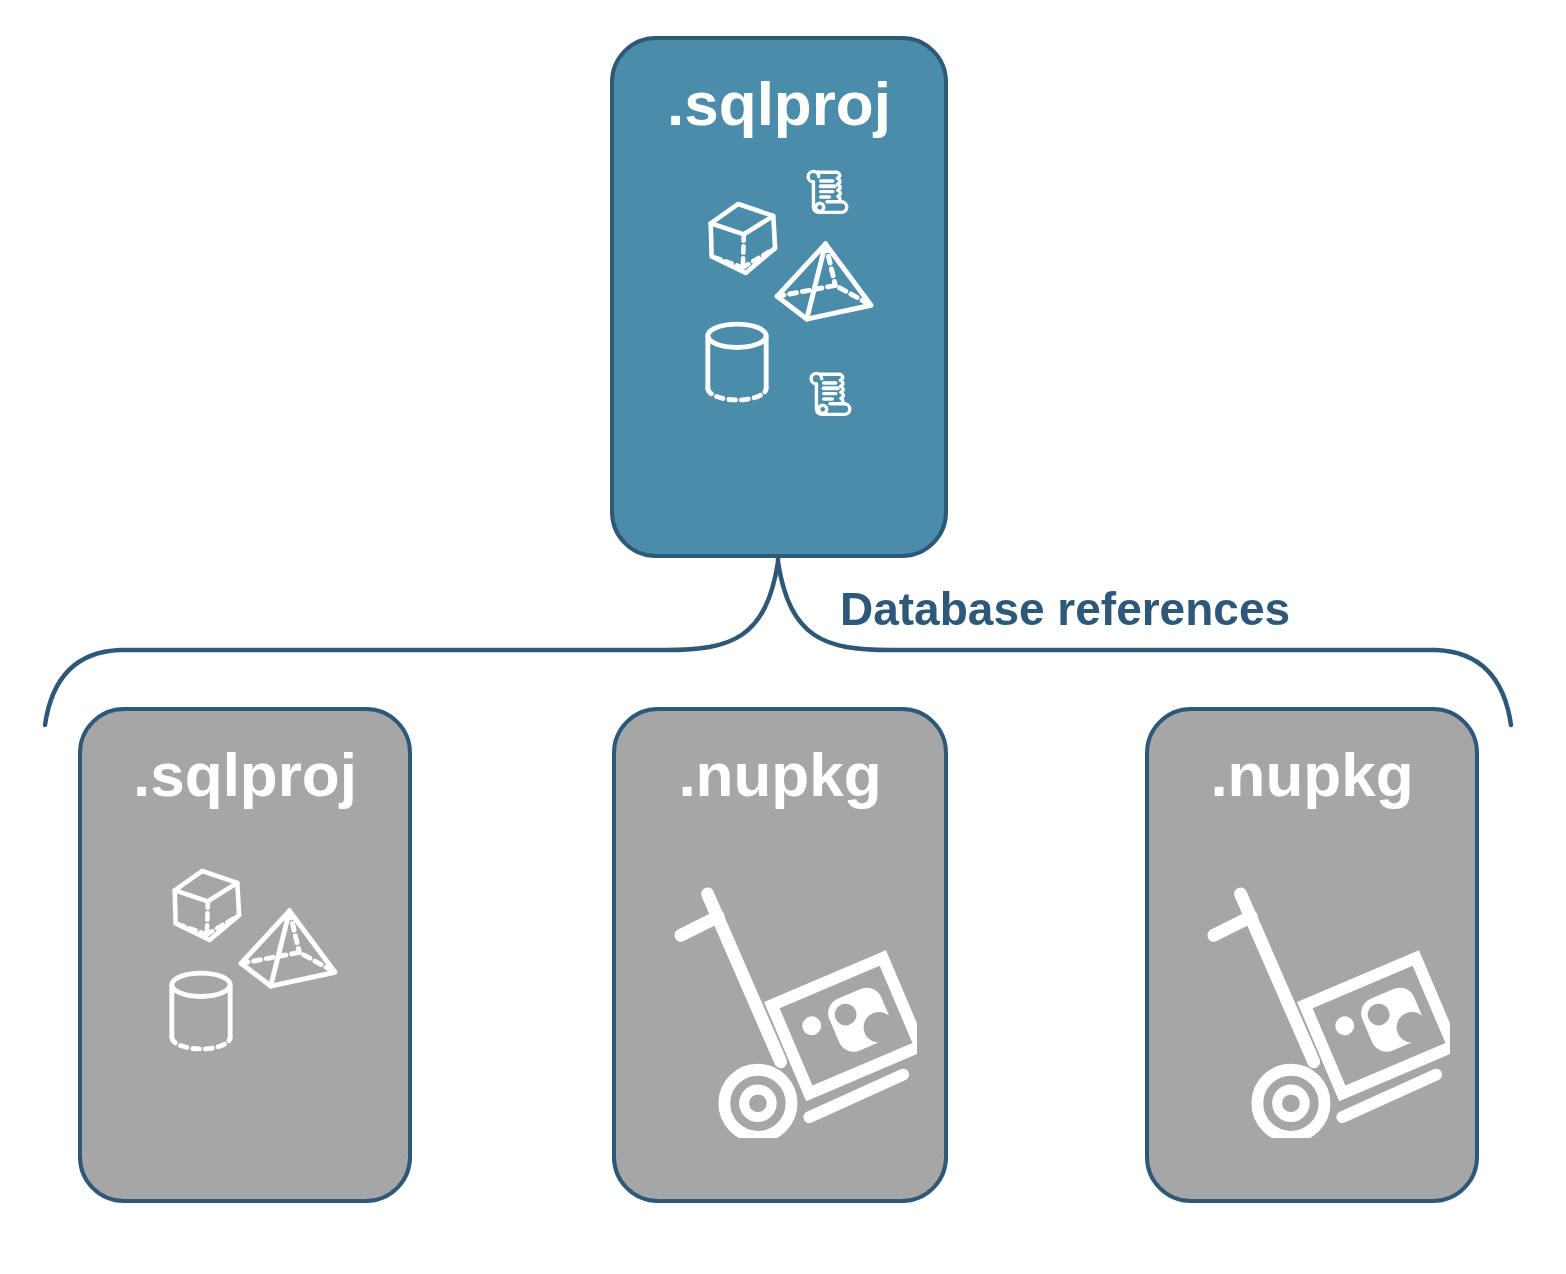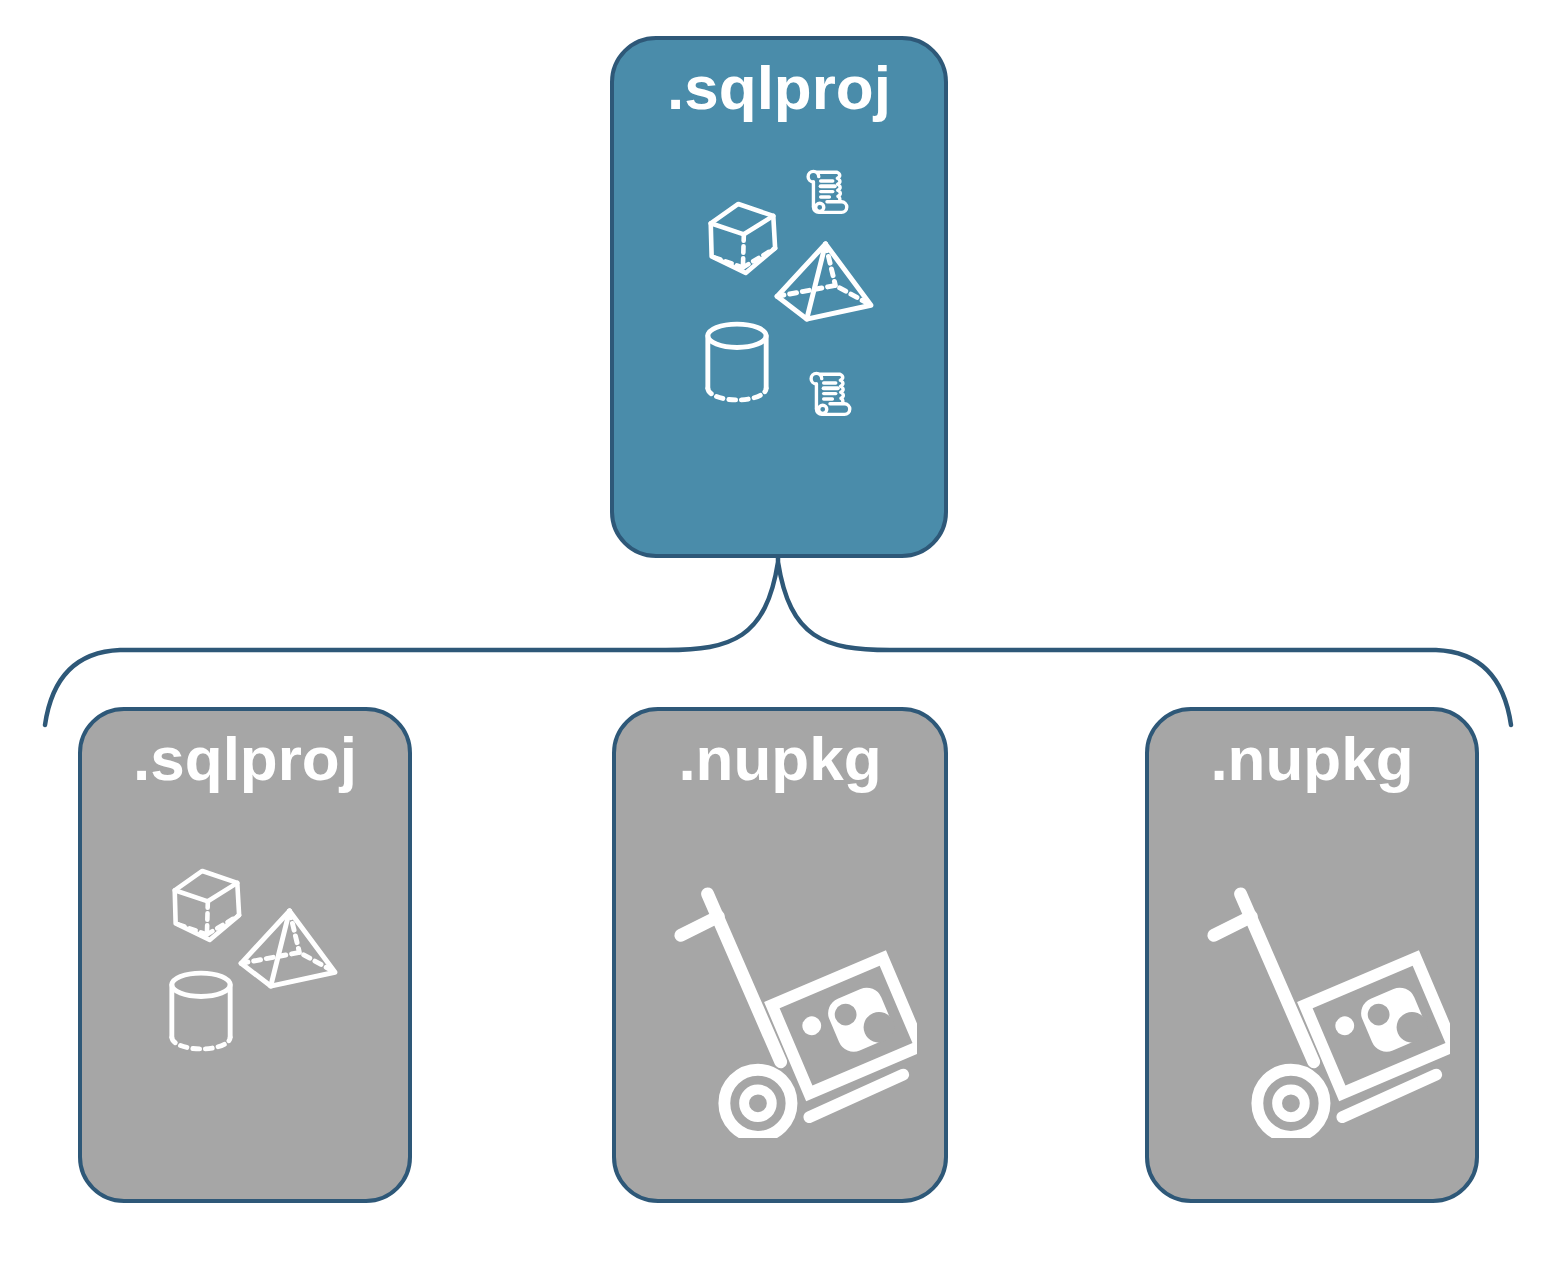--- a/index.html
+++ b/index.html
@@ -19,21 +19,21 @@
     overflow:hidden;
   }
   .box{
     position:absolute;
     border:4px solid var(--accent);
     border-radius:46px;
   }
   .box.root{background:var(--root-fill);}
   .box.child{background:var(--child-fill);}
   .box-title{
-    margin-top:14px;
+    margin-top:30px;
     text-align:center;
     font-size:62px;
     font-weight:700;
     color:var(--icon);
     letter-spacing:0px;
     line-height:1.1;
   }
   .icon{position:absolute;}
   .brace{
     position:absolute;left:0;top:0;
@@ -55,20 +55,21 @@
 </style>
 </head>
 <body>
 
 <div class="canvas">
 
   <svg class="brace" viewBox="0 0 1566 1274" fill="none">
     <path d="M45 725 C51 683 72 652 120 650 L666 650 C732 650 766 638 778 562 C790 638 824 650 890 650 L1436 650 C1484 652 1505 683 1511 725 M778 562 L778 557" stroke="currentColor" stroke-width="4.5" stroke-linecap="round" fill="none"></path>
   </svg>
 
+  <div class="connector-label">Database references</div>
 
   <div class="box root" style="left:610px;top:36px;width:338px;height:522px;">
     <div class="box-title">.sqlproj</div>
 
     <svg class="icon white-art" style="left:183px;top:126px;width:58px;height:58px;" viewBox="0 0 60 60">
       <g stroke="currentColor" stroke-width="3.5" fill="none" stroke-linecap="round" stroke-linejoin="round">
         <path d="M17 16.5 a5.5 5.5 0 1 1 5.5 -5.5"></path>
         <path d="M21 6.5 H41.5 c3.6 1.6 3.6 4.6 .2 6.2 c3.6 1.6 3.6 4.6 .2 6.2 c3.6 1.6 3.6 4.6 .2 6.2 c3.6 1.6 3.6 4.6 .2 6.2 c1.6 .9 2.2 2.4 2 3.9"></path>
         <line x1="17" y1="16.5" x2="17" y2="42"></line>
         <path d="M17 42.5 a5.5 5.5 0 0 0 5.5 5.5 H46 a5.5 5.5 0 0 0 0 -11 H31"></path>

